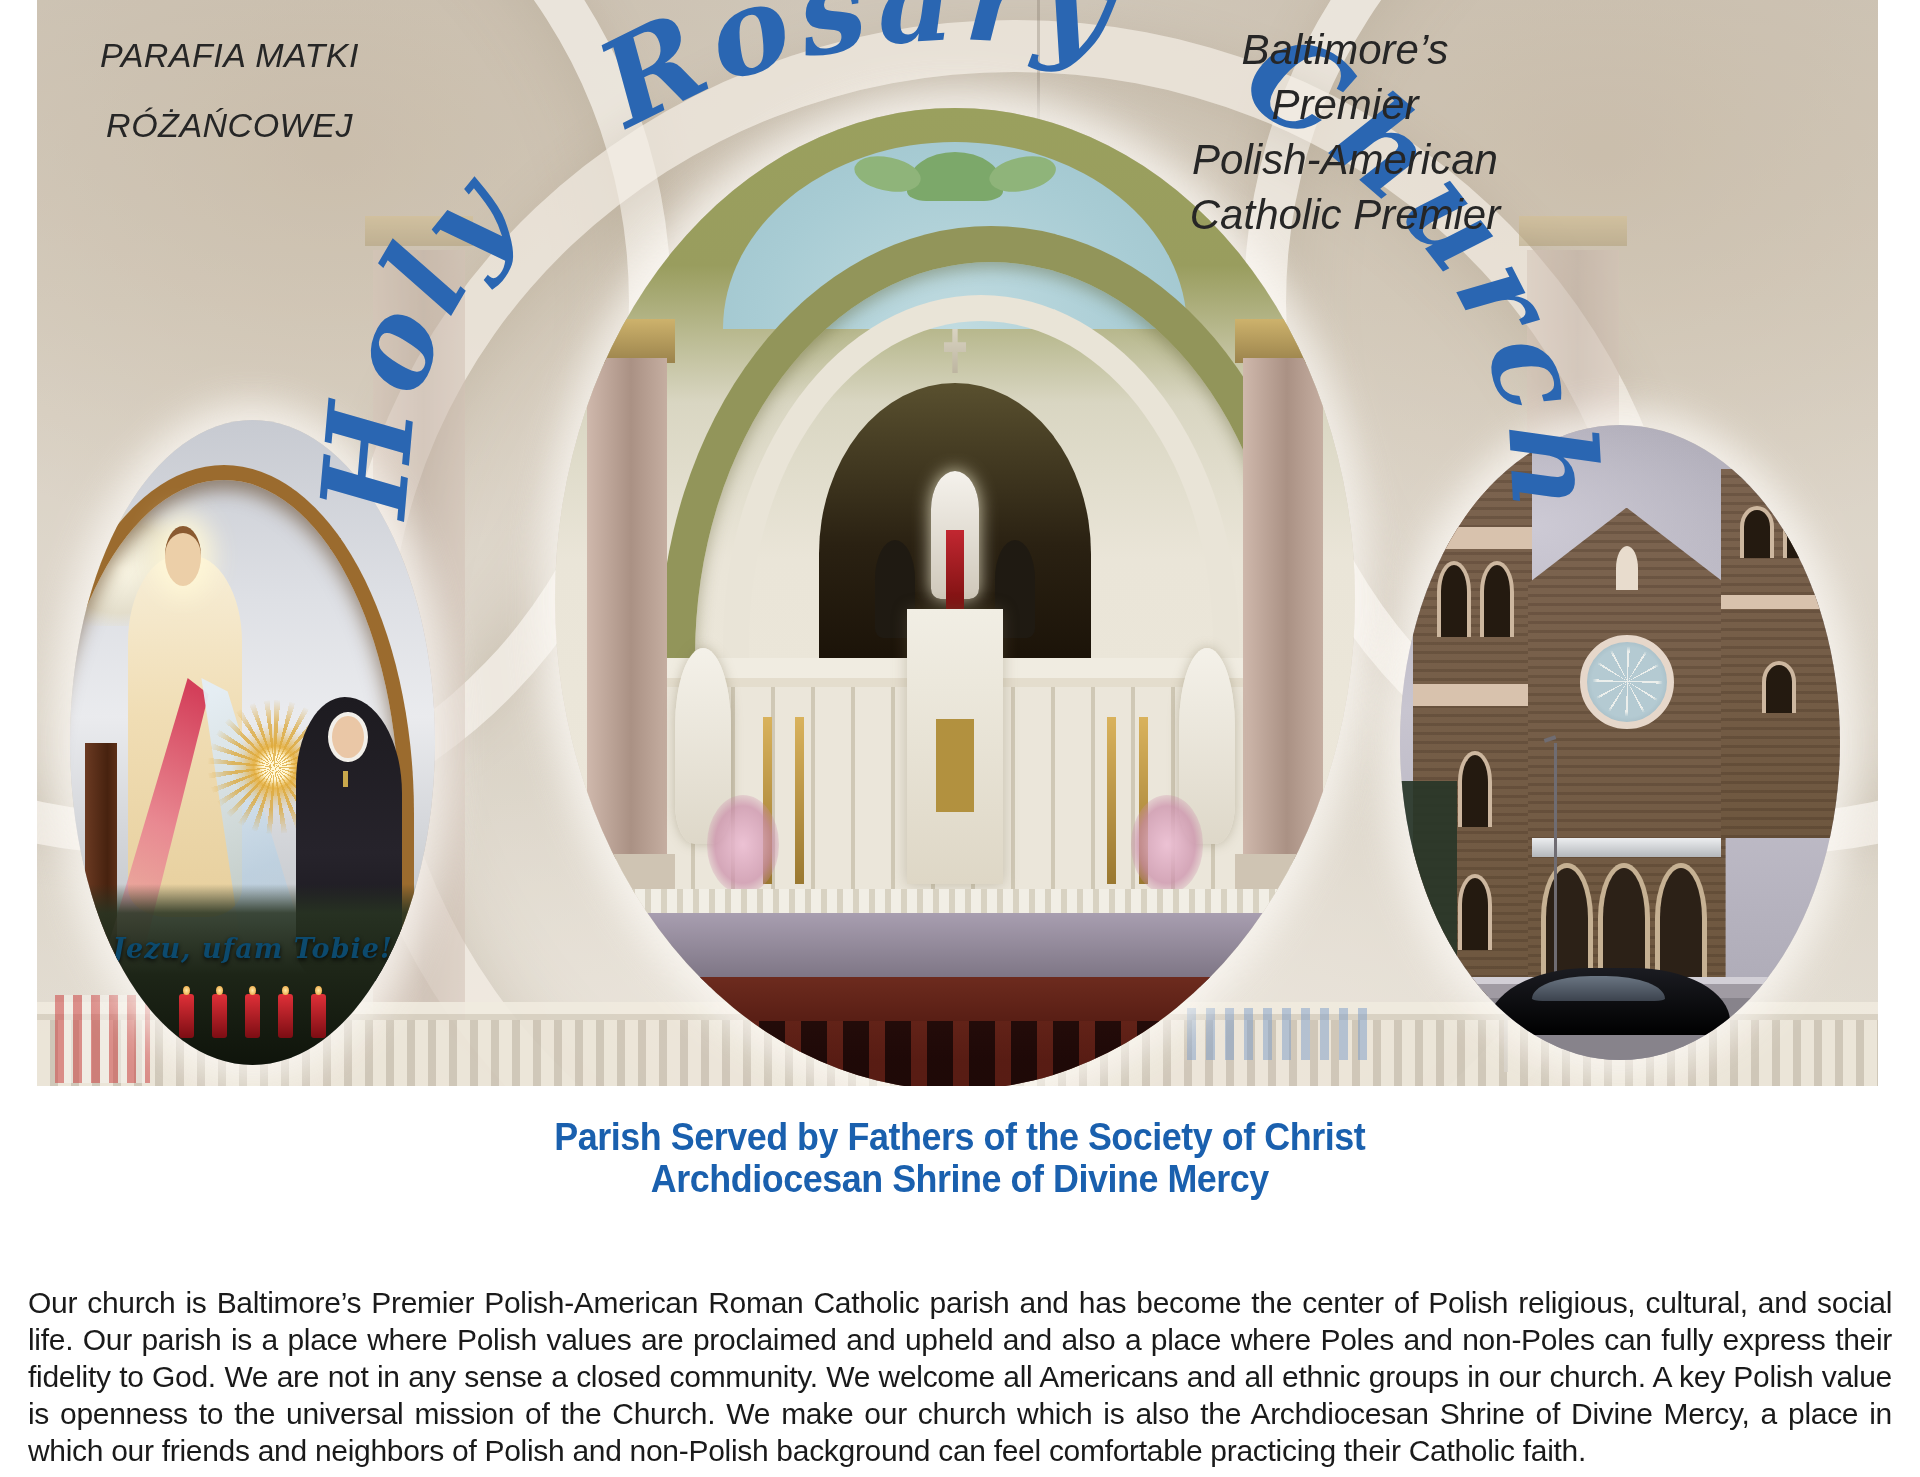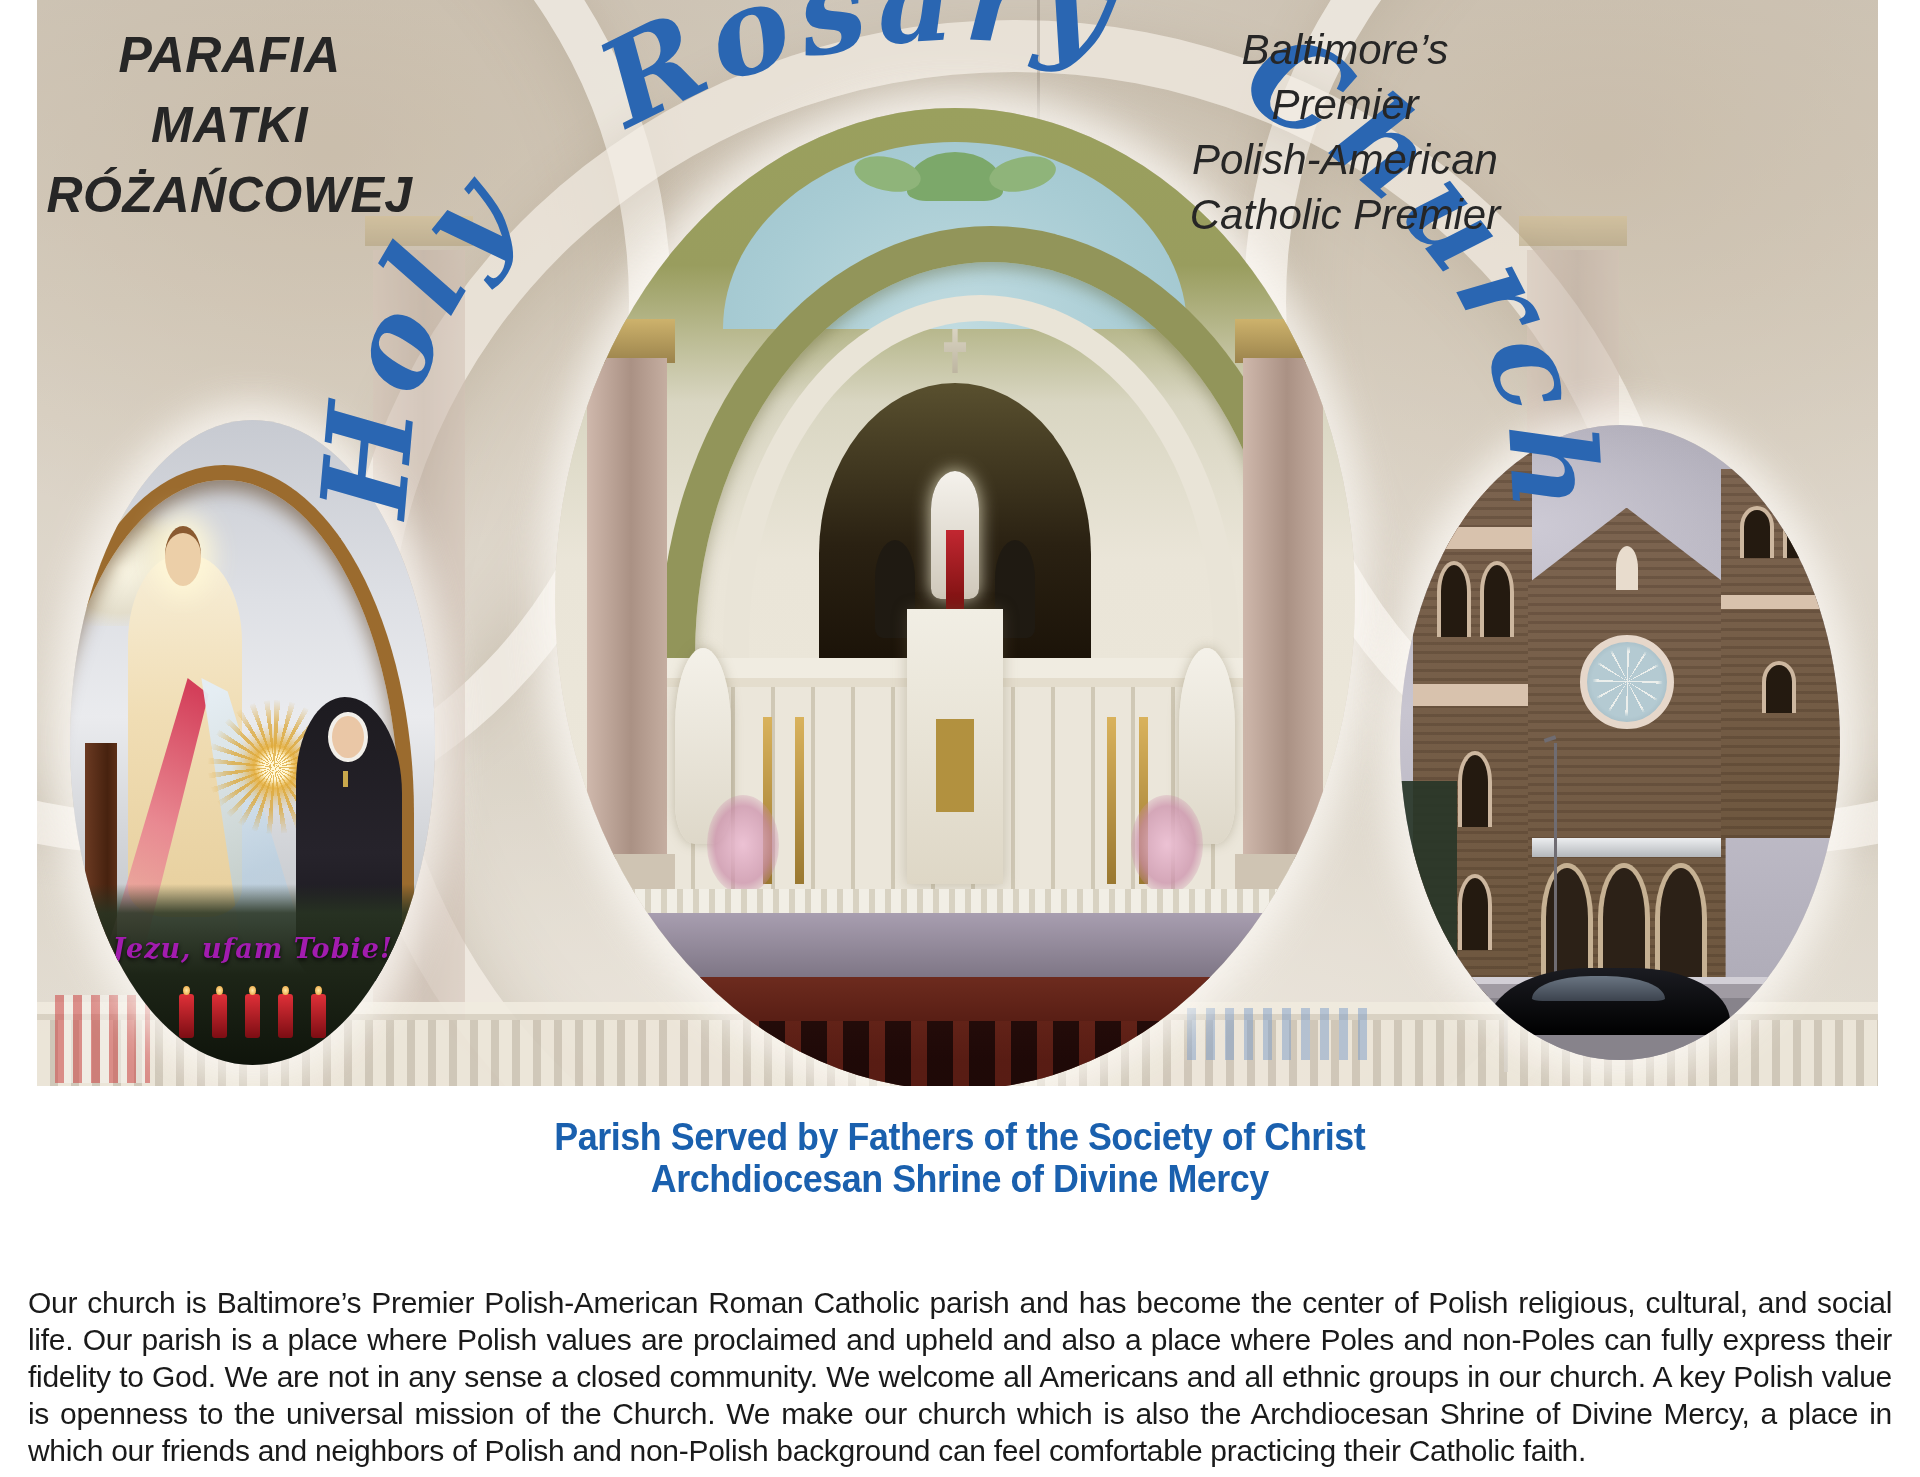--- a/index.html
+++ b/index.html
@@ -64,21 +64,21 @@
     -webkit-mask-image:radial-gradient(circle,#000 0 45%,rgba(0,0,0,0) 72%);
     mask-image:radial-gradient(circle,#000 0 45%,rgba(0,0,0,0) 72%);}
   .lo-nun{left:62%;top:43%;width:29%;height:44%;
     background:linear-gradient(180deg,#1d1b20 0%,#26232b 55%,#141218 100%);
     border-radius:46% 54% 18% 28%/30% 34% 10% 12%;}
   .lo-nun::before{content:"";position:absolute;left:30%;top:5%;width:30%;height:15%;
     background:#eac7a6;border-radius:50%;border:4px solid #f2efe9;}
   .lo-nun::after{content:"";position:absolute;left:44%;top:26%;width:5px;height:16px;background:#c9a84c;}
   .lo-floor{left:0;right:0;top:72%;height:28%;
     background:linear-gradient(180deg,rgba(44,58,38,0) 0,rgba(40,52,34,.88) 16%,#1d2517 50%,#0f140b 100%);}
-  .lo-caption{left:0;right:0;top:79.5%;text-align:center;color:#a21caf;
+  .lo-caption{left:0;right:0;top:79.5%;text-align:center;color:#0c4a6e;
     font:italic 700 27px "DejaVu Serif",serif;text-shadow:0 2px 4px rgba(0,0,0,.8);letter-spacing:1px;}
   .lo-candles{left:0;right:0;top:89%;height:9%;display:flex;justify-content:center;gap:18px;}
   .lo-candle{width:15px;height:44px;border-radius:3px;background:linear-gradient(#e03038,#7c0d13);
     position:relative;}
   .lo-candle::before{content:"";position:absolute;left:4px;top:-8px;width:7px;height:9px;border-radius:50%;
     background:radial-gradient(#ffe9a8,#e89a30);}
   .lo-flower{left:3%;top:85%;width:36px;height:30px;border-radius:50%;
     background:radial-gradient(#e6b9cb,rgba(201,138,168,.6) 60%,rgba(0,0,0,0));}
   
   .co{left:518px;top:108px;width:800px;height:982px;}
@@ -155,21 +155,21 @@
   .ro-curb{left:0;right:0;top:87%;height:2%;background:#d2cfd6;}
   .ro-car{left:20%;top:85.5%;width:55%;height:10.5%;background:linear-gradient(#1b1c22,#000);
     border-radius:42% 40% 10% 10%/85% 80% 12% 12%;}
   .ro-car::before{content:"";position:absolute;left:18%;top:12%;width:55%;height:38%;
     background:linear-gradient(#6a7582,#3c434e);border-radius:45% 45% 8% 8%/90% 90% 10% 10%;}
   .ro-gate{left:0;top:56%;width:13%;height:33%;background:#283628;opacity:.92;}
   .ro-lamp{left:35%;top:50%;width:3px;height:37%;background:#6f6c72;}
   .ro-lamp::before{content:"";position:absolute;left:-10px;top:-6px;width:12px;height:4px;background:#6f6c72;transform:rotate(-18deg);}
   
   .corner{z-index:35;color:#262626;font-style:italic;text-align:center;}
-  .tl{left:0;top:20px;width:385px;font-size:50px;line-height:70px;font-weight:700;letter-spacing:.5px;}
+  .tl{left:0;top:20px;width:385px;font-size:34px;line-height:70px;font-weight:400;letter-spacing:.5px;}
   .tr{left:1128px;top:22px;width:360px;font-size:42px;line-height:55px;}
   .title-svg{position:absolute;left:0;top:0;width:1841px;height:1086px;z-index:30;pointer-events:none;}
   .title-text{fill:#2a66b2;font-family:"DejaVu Serif",serif;font-style:italic;font-weight:700;
     font-size:118px;letter-spacing:8px;word-spacing:85px;}
   .headline{position:absolute;left:0;top:1116px;width:1920px;text-align:center;z-index:5;
     color:#1a60ae;font-weight:700;font-size:39px;line-height:42px;}
   .headline .hl-line{display:inline-block;transform:scaleX(.92);letter-spacing:-.5px;}
   .bodytext{position:absolute;left:28px;top:1254px;width:1864px;z-index:5;color:#1a1a1a;
     font-size:30px;line-height:37px;text-align:justify;letter-spacing:-.3px;}
 </style>

